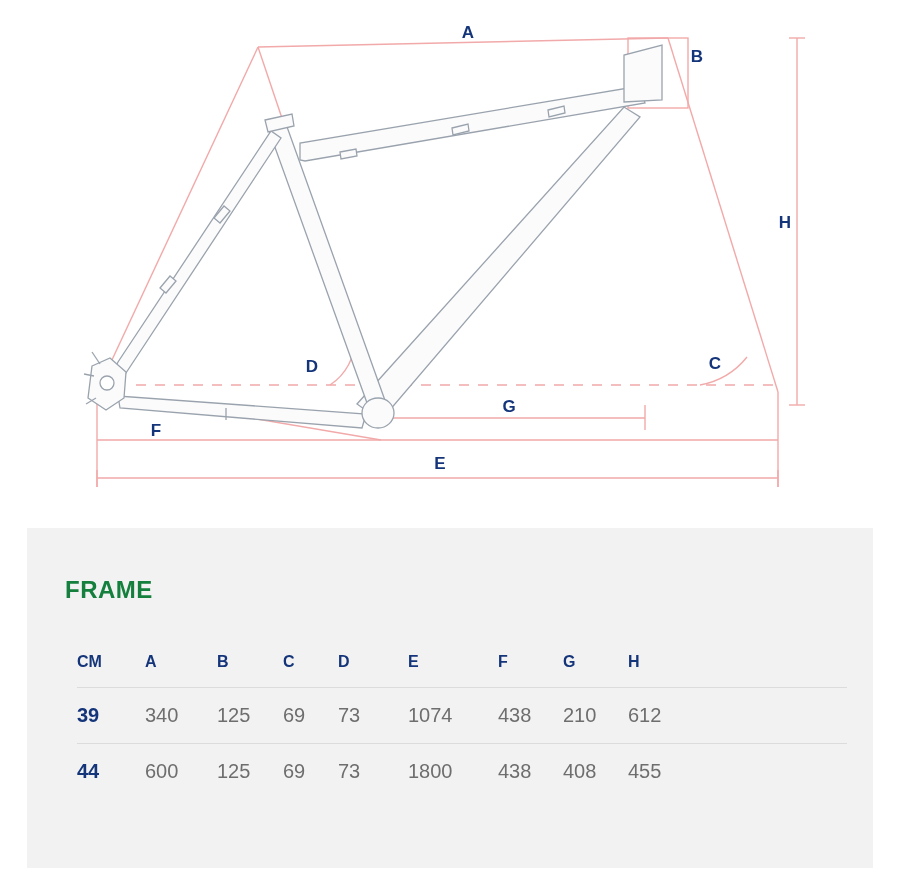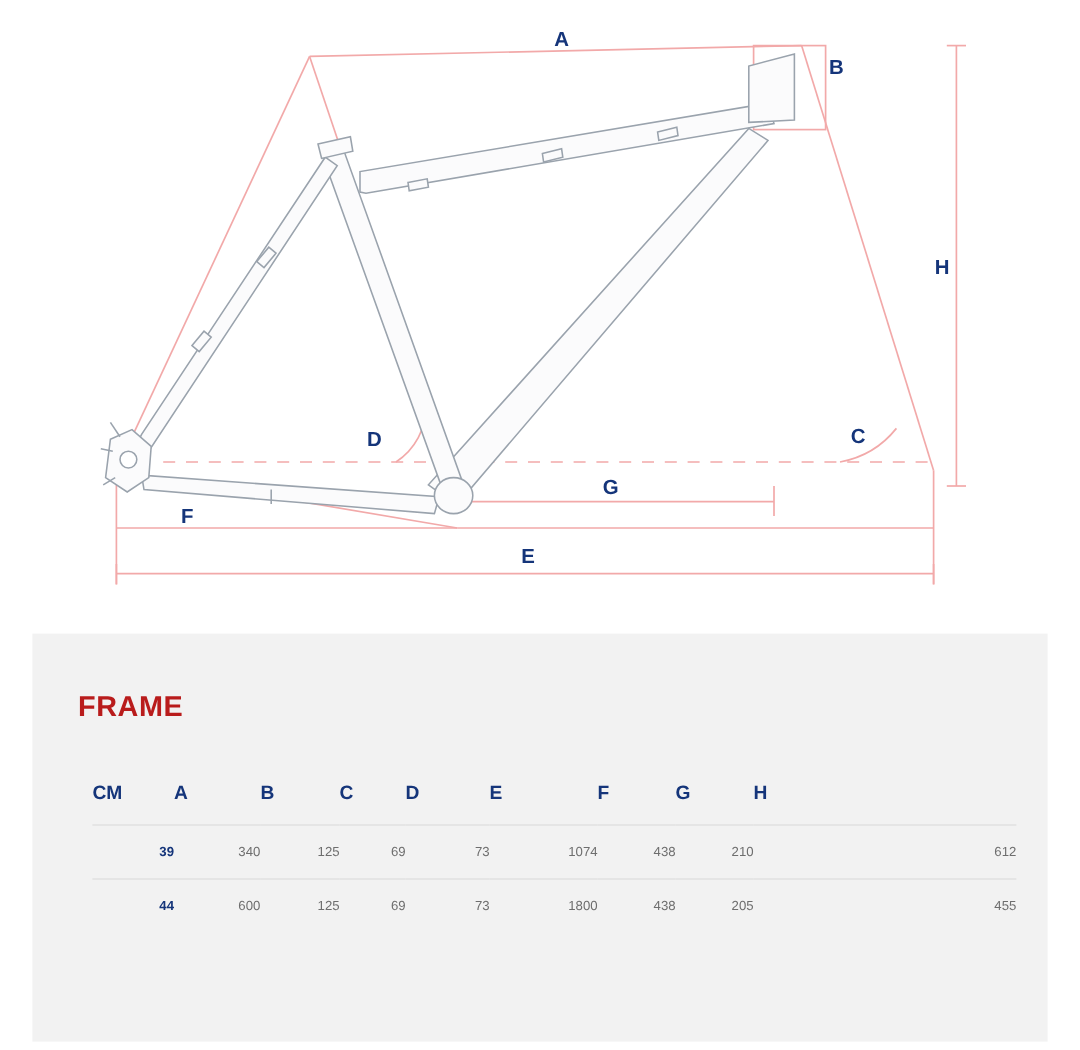--- a/index.html
+++ b/index.html
@@ -37,43 +37,43 @@
     width: 846px;
     height: 340px;
     background: #f2f2f2;
   }
   #frame-title {
     position: absolute;
     left: 38px;
     top: 48px;
     font-size: 24px;
     font-weight: bold;
-    color: #b91c1c;
+    color: #15803d;
     letter-spacing: 0.5px;
     text-align: center;
   }
   #frame-table {
     position: absolute;
     left: 38px;
     top: 115px;
     width: 770px;
     border-collapse: collapse;
     margin-left: 12px;
   }
   #frame-table th {
     font-size: 16px;
     font-weight: bold;
     color: #15357a;
     text-align: left;
     padding: 10px 0 16px 0;
   }
   #frame-table td {
-    font-size: 11px;
+    font-size: 20px;
     color: #6e6e6e;
-    text-align: right;
+    text-align: left;
     padding: 16px 0;
     border-top: 1px solid #dcdcdc;
   }
   #frame-table td.size-cell {
     color: #15357a;
     font-weight: bold;
   }
   #frame-table col.c0 { width: 68px; }
   #frame-table col.c1 { width: 72px; }
   #frame-table col.c2 { width: 66px; }
@@ -214,18 +214,18 @@
         <td>612</td>
       </tr>
       <tr>
         <td class="size-cell">44</td>
         <td>600</td>
         <td>125</td>
         <td>69</td>
         <td>73</td>
         <td>1800</td>
         <td>438</td>
-        <td>205</td>
+        <td>408</td>
         <td>455</td>
       </tr>
     </tbody>
   </table>
 </div>
 
 </body></html>

